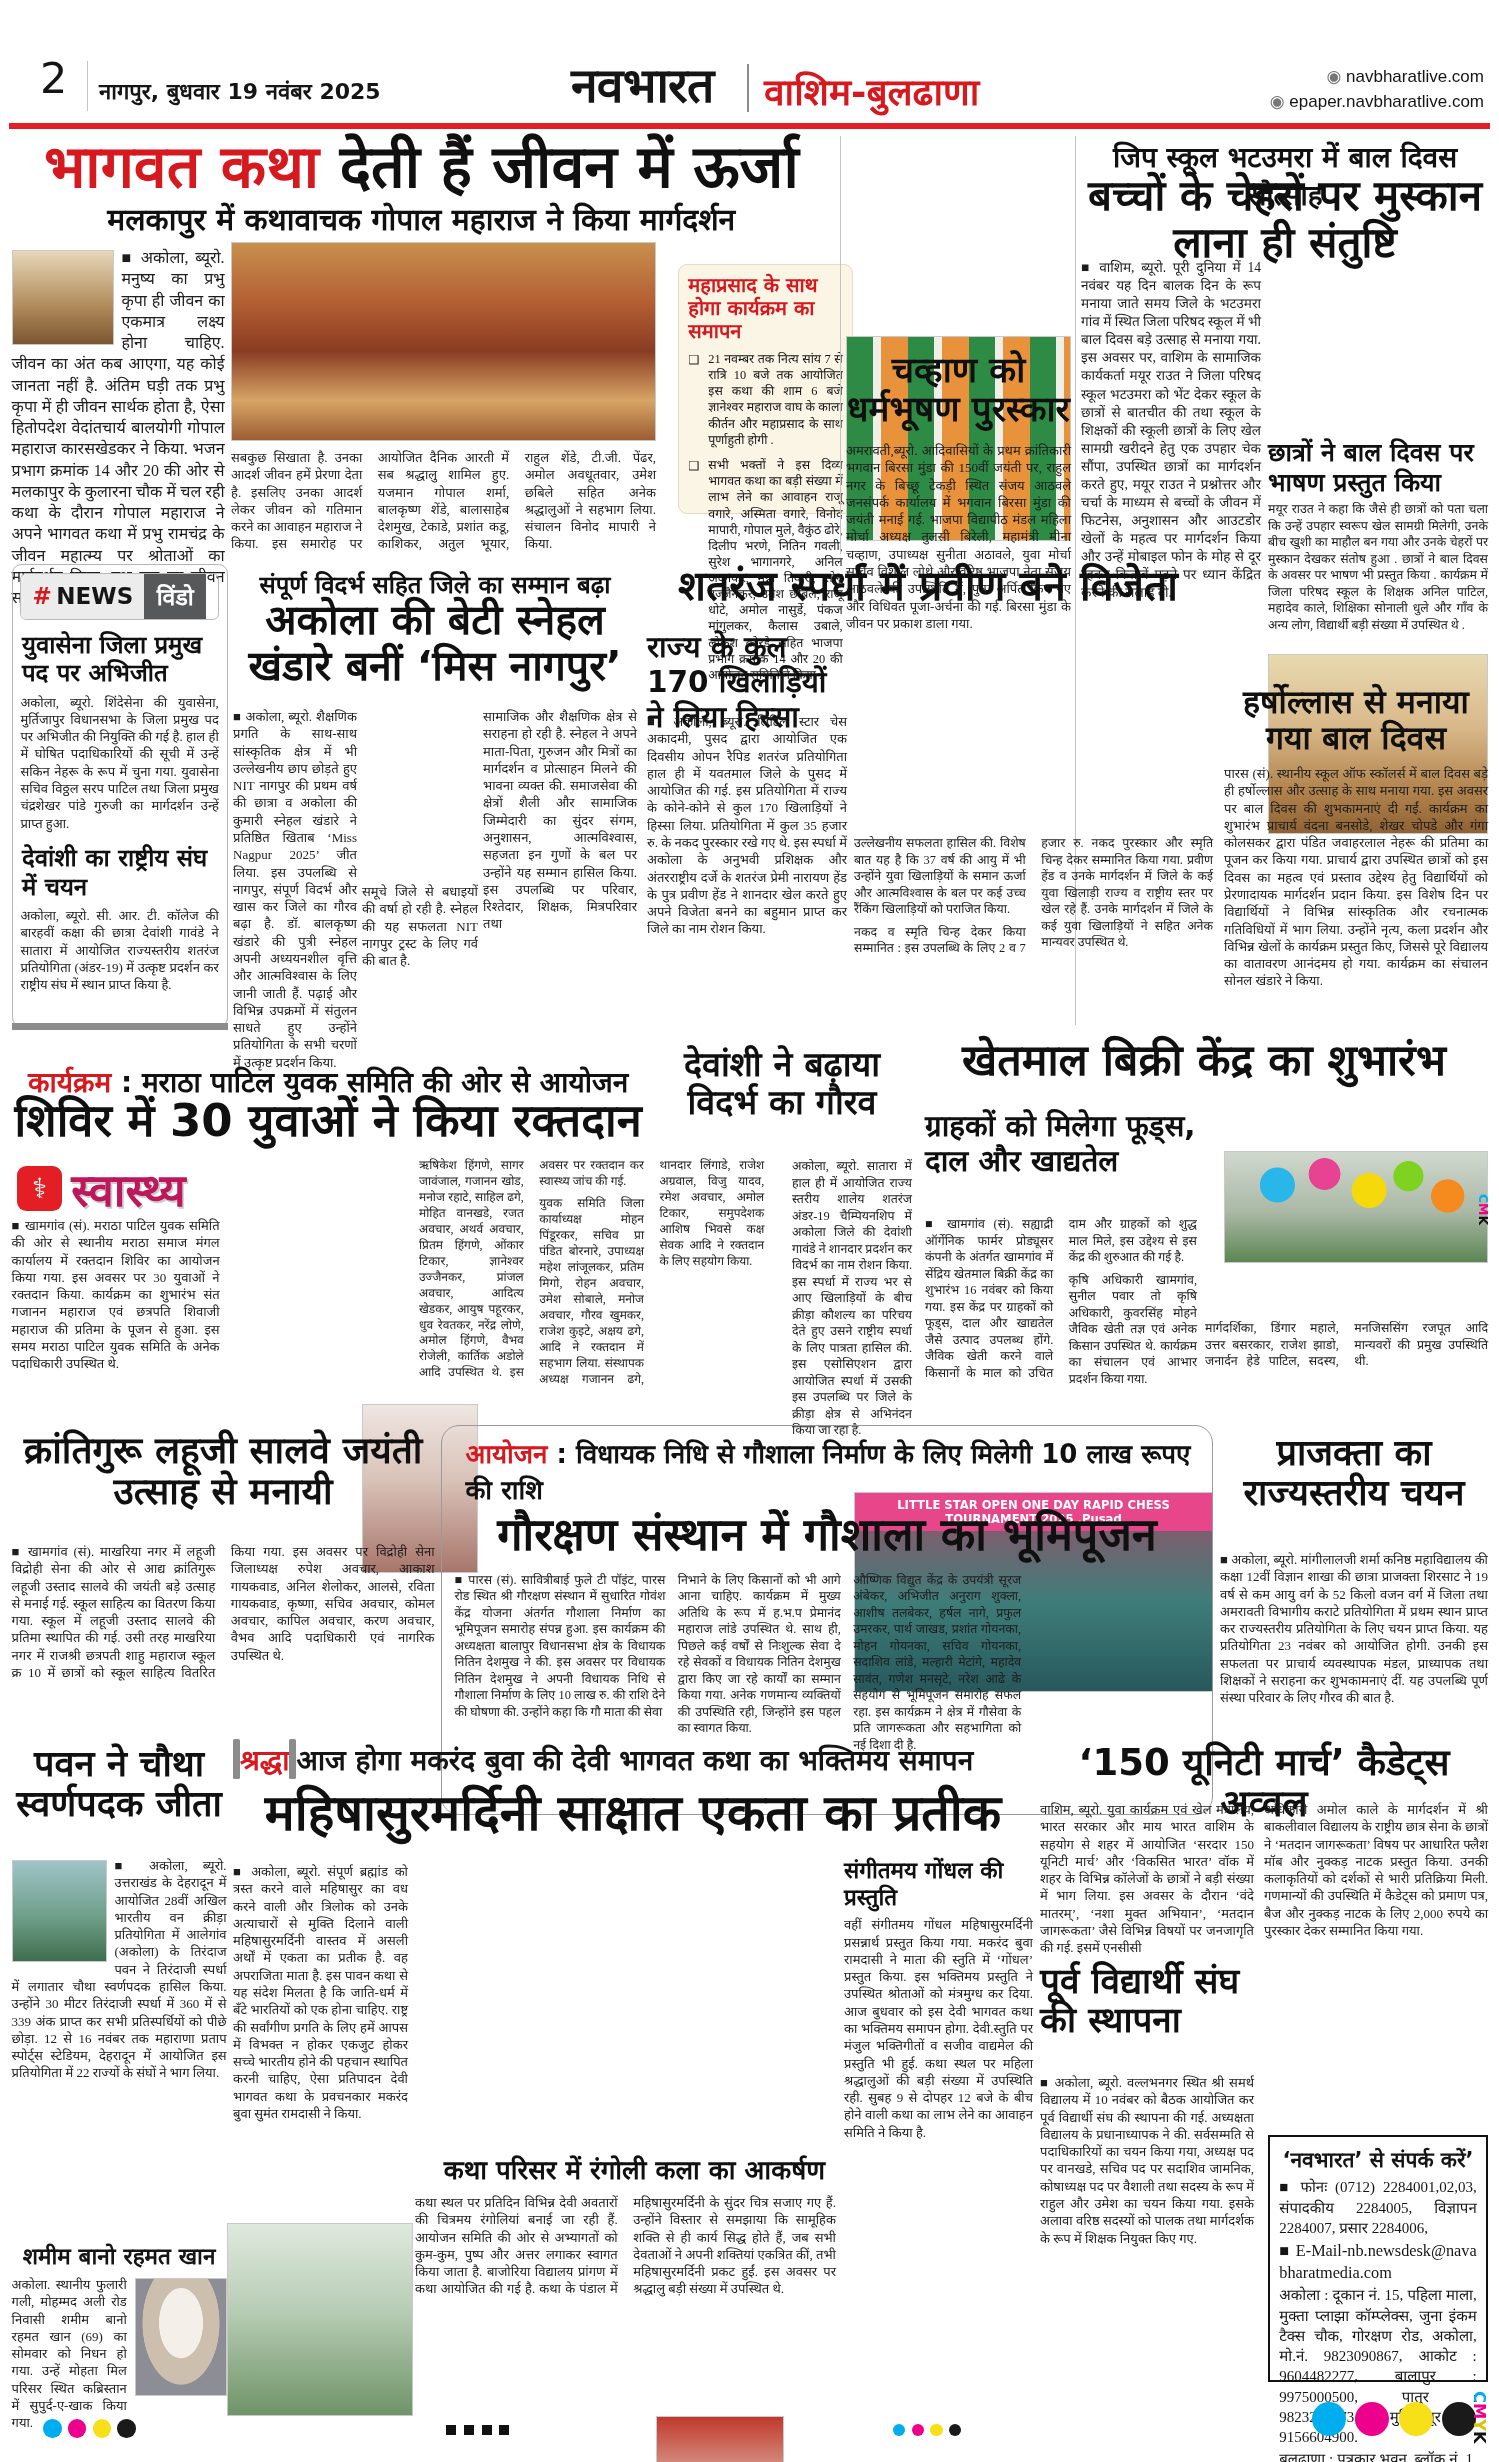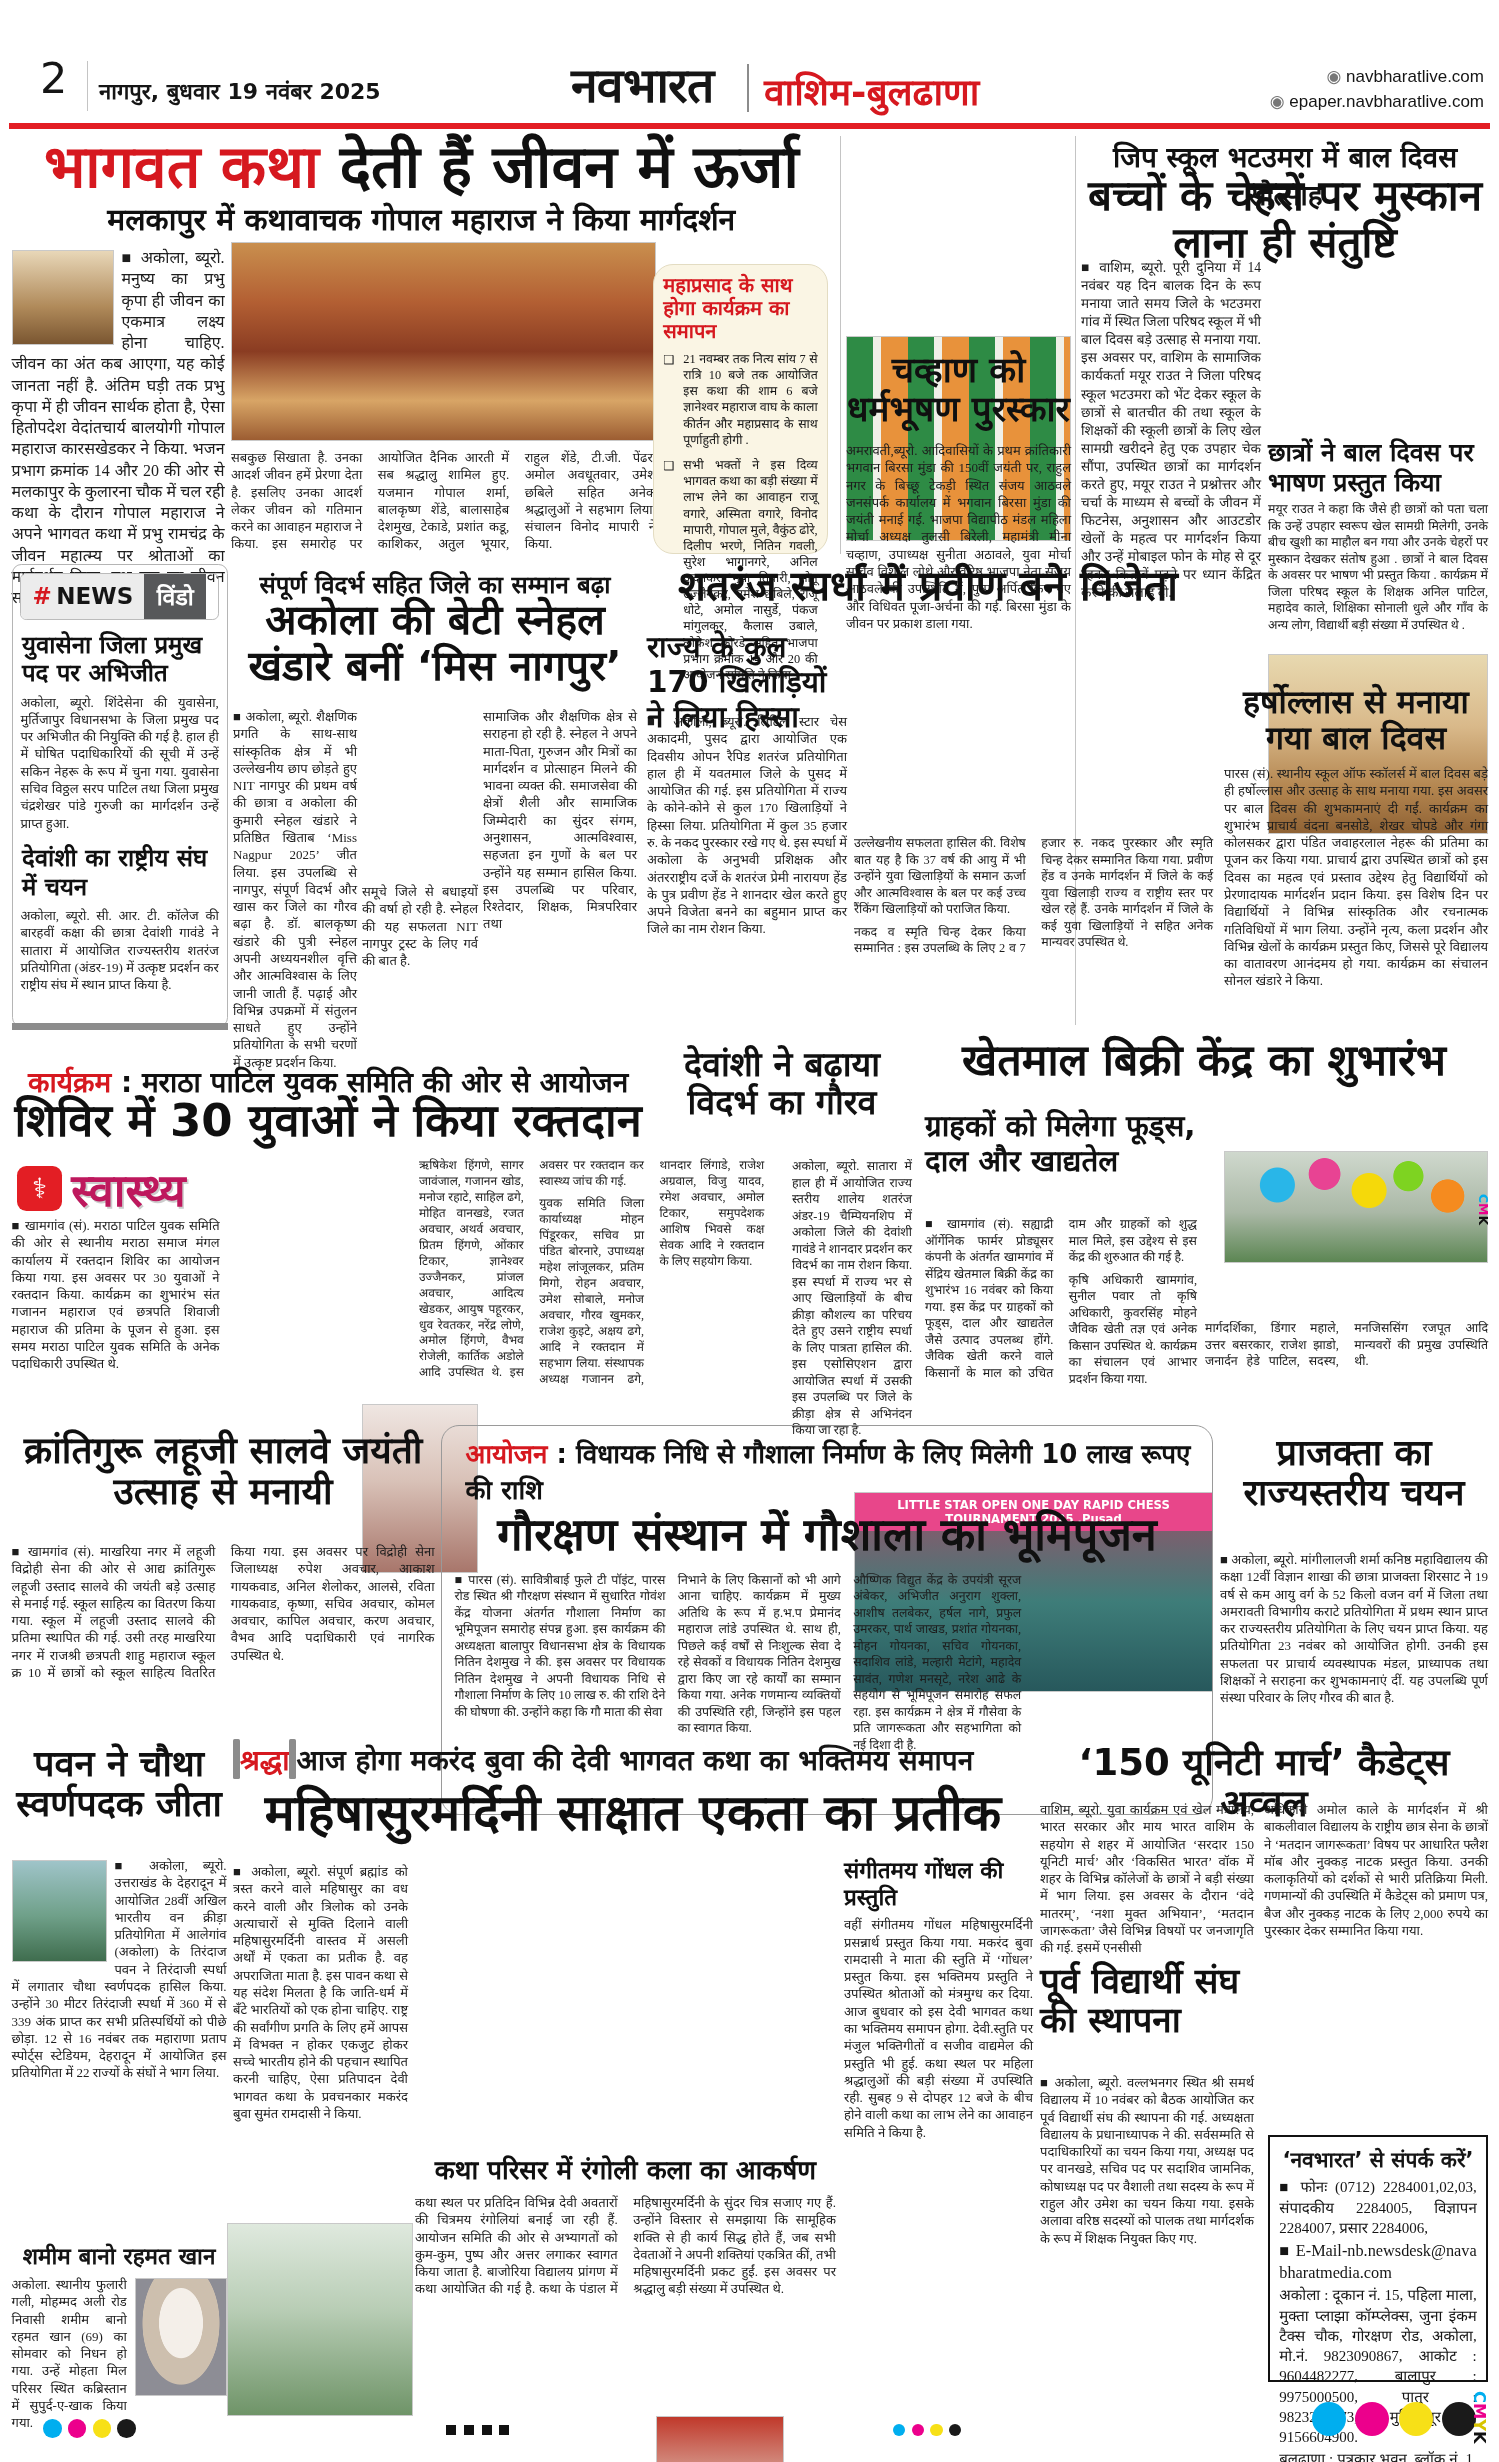--- a/index.html
+++ b/index.html
@@ -61,21 +61,21 @@
 
   <div class="abs hl" style="left:7.8px;top:203px;width:827px;font-size:30px">मलकापुर में कथावाचक गोपाल महाराज ने किया मार्गदर्शन</div>
   <div class="abs hl" style="left:7.8px;top:134px;width:827px;font-size:59px"><span class="red">भागवत कथा</span><span> देती हैं जीवन में ऊर्जा</span></div>
   <div class="abs body-txt" style="left:11.6px;top:247px;width:213px;height:304px">
     <span class="photo ph-portrait" style="float:left;width:102px;height:95px;margin:3.1px 7.8px 3.1px 0;display:block"></span>
     <span>■ अकोला, ब्यूरो. मनुष्य का प्रभु कृपा ही जीवन का एकमात्र लक्ष्य होना चाहिए. जीवन का अंत कब आएगा, यह कोई जानता नहीं है. अंतिम घड़ी तक प्रभु कृपा में ही जीवन सार्थक होता है, ऐसा हितोपदेश वेदांतचार्य बालयोगी गोपाल महाराज कारसखेडकर ने किया. भजन प्रभाग क्रमांक 14 और 20 की ओर से मलकापुर के कुलारना चौक में चल रही कथा के दौरान गोपाल महाराज ने अपने भागवत कथा में प्रभु रामचंद्र के जीवन महात्म्य पर श्रोताओं का मार्गदर्शन किया. प्रभु राम का जीवन सब मानव जीवन का निर्माण किया.</span>
   </div>
   <div class="abs photo ph-lead" style="left:231px;top:242px;width:425px;height:199px"></div>
   <div class="abs body-txt cols-3" style="left:231px;top:449px;width:425px;height:104px;font-size:13px">सबकुछ सिखाता है. उनका आदर्श जीवन हमें प्रेरणा देता है. इसलिए उनका आदर्श लेकर जीवन को गतिमान करने का आवाहन महाराज ने किया. इस समारोह पर आयोजित दैनिक आरती में सब श्रद्धालु शामिल हुए.   यजमान गोपाल शर्मा, बालकृष्ण शेंडे, बालासाहेब देशमुख, टेकाडे, प्रशांत कडू, काशिकर, अतुल भूयार, राहुल शेंडे, टी.जी. पेंढर, अमोल अवधूतवार, उमेश छबिले सहित अनेक श्रद्धालुओं ने सहभाग लिया. संचालन विनोद मापारी ने किया.</div>
 
-  <div class="abs" style="left:653px;top:264px;width:175px;height:290px;background:#faf5e4;border:0.8px solid #e3dcc2;border-radius:20px;padding:9.3px 9.3px">
+  <div class="abs" style="left:678px;top:264px;width:175px;height:250px;background:#faf5e4;border:0.8px solid #e3dcc2;border-radius:9px;padding:9.3px 9.3px">
     <div class="red" style="font-weight:800;font-size:20px;line-height:1.15;text-align:left;margin-bottom:7.8px">महाप्रसाद के साथ होगा कार्यक्रम का समापन</div>
     <div class="bullet-item" style="font-size:12.4px">21 नवम्बर तक नित्य सांय 7 से रात्रि 10 बजे तक आयोजित इस कथा की शाम 6 बजे ज्ञानेश्वर महाराज वाघ के काला कीर्तन और महाप्रसाद के साथ पूर्णाहुती होगी .</div>
     <div class="bullet-item" style="font-size:12.4px">सभी भक्तों ने इस दिव्य भागवत कथा का बड़ी संख्या में लाभ लेने का आवाहन राजू वगारे, अस्मिता वगारे, विनोद मापारी, गोपाल मुले, वैकुंठ ढोरे, दिलीप भरणे, नितिन गवली, सुरेश भागानगरे, अनिल अदनकर, मुन्ना तिवारी, सोनू उज्जैनकर, उमेश छबिले, राजू धोटे, अमोल नासुर्डे, पंकज मांगुलकर, कैलास उबाले, लोकेश कोरडे सहित भाजपा प्रभाग क्रमांक 14 और 20 की आयोजन समिति ने किया .</div>
   </div>
 
   <div class="abs vline" style="left:840px;top:136px;height:418px"></div>
 
   <div class="abs photo ph-chavhan" style="left:846px;top:137px;width:225px;height:205px"></div>
   <div class="abs hl" style="left:846px;top:351px;width:225px;font-size:35px">चव्हाण को धर्मभूषण पुरस्कार</div>
   <div class="abs body-txt" style="left:846px;top:442px;width:225px;height:110px;font-size:13px">अमरावती,ब्यूरो. आदिवासियों के प्रथम क्रांतिकारी भगवान बिरसा मुंडा की 150वीं जयंती पर, राहुल नगर के बिच्छू टेकड़ी स्थित संजय आठवले जनसंपर्क कार्यालय में भगवान बिरसा मुंडा की जयंती मनाई गई. भाजपा विद्यापीठ मंडल महिला मोर्चा अध्यक्ष तुलसी बिरेली, महामंत्री मीना चव्हाण, उपाध्यक्ष सुनीता अठावले, युवा मोर्चा सचिव विशाल लोथे और वरिष्ठ भाजपा नेता संजय आठवले की उपस्थिति में, पुष्प अर्पित किए गए और विधिवत पूजा-अर्चना की गई. बिरसा मुंडा के जीवन पर प्रकाश डाला गया.</div>
@@ -186,21 +186,21 @@
     <span class="gray-bars"></span>
     <span style="font-weight:700;font-size:28px">आज होगा मकरंद बुवा की देवी भागवत कथा का भक्तिमय समापन</span>
   </div>
   <div class="abs hl" style="left:233px;top:1785px;width:800px;font-size:50px">महिषासुरमर्दिनी साक्षात एकता का प्रतीक</div>
   <div class="abs body-txt" style="left:233px;top:1863px;width:175px;height:553px;font-size:13px">■ अकोला, ब्यूरो. संपूर्ण ब्रह्मांड को त्रस्त करने वाले महिषासुर का वध करने वाली और त्रिलोक को उनके अत्याचारों से मुक्ति दिलाने वाली महिषासुरमर्दिनी वास्तव में असली अर्थों में एकता का प्रतीक है. वह अपराजिता माता है. इस पावन कथा से यह संदेश मिलता है कि जाति-धर्म में बँटे भारतियों को एक होना चाहिए. राष्ट्र की सर्वांगीण प्रगति के लिए हमें आपस में विभक्त न होकर एकजुट होकर सच्चे भारतीय होने की पहचान स्थापित करनी चाहिए, ऐसा प्रतिपादन देवी भागवत कथा के प्रवचनकार मकरंद बुवा सुमंत रामदासी ने किया.</div>
 
   <div class="abs" style="left:844px;top:1857px;width:189px">
     <div class="subhead-l" style="font-size:22.5px;text-align:left;margin-bottom:6.2px">संगीतमय गोंधल की प्रस्तुति</div>
     <div class="body-txt" style="font-size:13px;height:519px">वहीं संगीतमय गोंधल महिषासुरमर्दिनी प्रसन्नार्थ प्रस्तुत किया गया. मकरंद बुवा रामदासी ने माता की स्तुति में ‘गोंधल’ प्रस्तुत किया. इस भक्तिमय प्रस्तुति ने उपस्थित श्रोताओं को मंत्रमुग्ध कर दिया. आज बुधवार को इस देवी भागवत कथा का भक्तिमय समापन होगा. देवी.स्तुति पर मंजुल भक्तिगीतों व सजीव वाद्यमेल की प्रस्तुति भी हुई. कथा स्थल पर महिला श्रद्धालुओं की बड़ी संख्या में उपस्थिति रही. सुबह 9 से दोपहर 12 बजे के बीच होने वाली कथा का लाभ लेने का आवाहन समिति ने किया है.</div>
   </div>
-  <div class="abs subhead-l" style="left:415px;top:2155px;width:421px;font-size:26px;text-align:center">कथा परिसर में रंगोली कला का आकर्षण</div>
+  <div class="abs subhead-l" style="left:404px;top:2155px;width:421px;font-size:26px;text-align:right">कथा परिसर में रंगोली कला का आकर्षण</div>
   <div class="abs body-txt cols-2" style="left:415px;top:2194px;width:421px;height:222px;font-size:13px">कथा स्थल पर प्रतिदिन विभिन्न देवी अवतारों की चित्रमय रंगोलियां बनाई जा रही हैं. आयोजन समिति की ओर से अभ्यागतों को कुम-कुम, पुष्प और अत्तर लगाकर स्वागत किया जाता है. बाजोरिया विद्यालय प्रांगण में कथा आयोजित की गई है. कथा के पंडाल में महिषासुरमर्दिनी के सुंदर चित्र सजाए गए हैं. उन्होंने विस्तार से समझाया कि सामूहिक शक्ति से ही कार्य सिद्ध होते हैं, जब सभी देवताओं ने अपनी शक्तियां एकत्रित कीं, तभी महिषासुरमर्दिनी प्रकट हुईं. इस अवसर पर श्रद्धालु बड़ी संख्या में उपस्थित थे.</div>
 
   <div class="abs hl" style="left:1040px;top:1742px;width:448px;font-size:37px">‘150 यूनिटी मार्च’ कैडेट्स अव्वल</div>
   <div class="abs body-txt" style="left:1040px;top:1801px;width:214px;height:152px;font-size:13px">वाशिम, ब्यूरो. युवा कार्यक्रम एवं खेल मंत्रालय, भारत सरकार और माय भारत वाशिम के सहयोग से शहर में आयोजित ‘सरदार 150 यूनिटी मार्च’ और ‘विकसित भारत’ वॉक में शहर के विभिन्न कॉलेजों के छात्रों ने बड़ी संख्या में भाग लिया. इस अवसर के दौरान ‘वंदे मातरम्’, ‘नशा मुक्त अभियान’, ‘मतदान जागरूकता’ जैसे विभिन्न विषयों पर जनजागृति की गई. इसमें एनसीसी</div>
   <div class="abs body-txt" style="left:1264px;top:1801px;width:224px;height:289px;font-size:13px">अधिकारी अमोल काले के मार्गदर्शन में श्री बाकलीवाल विद्यालय के राष्ट्रीय छात्र सेना के छात्रों ने ‘मतदान जागरूकता’ विषय पर आधारित फ्लैश मॉब और नुक्कड़ नाटक प्रस्तुत किया. उनकी कलाकृतियों को दर्शकों से भारी प्रतिक्रिया मिली. गणमान्यों की उपस्थिति में कैडेट्स को प्रमाण पत्र, बैज और नुक्कड़ नाटक के लिए 2,000 रुपये का पुरस्कार देकर सम्मानित किया गया.</div>
 
   <div class="abs hl" style="left:1040px;top:1962px;width:214px;font-size:35px;text-align:left">पूर्व विद्यार्थी संघ की स्थापना</div>
   <div class="abs body-txt" style="left:1040px;top:2074px;width:214px;height:334px;font-size:13px">■ अकोला, ब्यूरो. वल्लभनगर स्थित श्री समर्थ विद्यालय में 10 नवंबर को बैठक आयोजित कर पूर्व विद्यार्थी संघ की स्थापना की गई. अध्यक्षता विद्यालय के प्रधानाध्यापक ने की. सर्वसम्मति से पदाधिकारियों का चयन किया गया, अध्यक्ष पद पर वानखडे, सचिव पद पर सदाशिव जामनिक, कोषाध्यक्ष पद पर वैशाली तथा सदस्य के रूप में राहुल और उमेश का चयन किया गया. इसके अलावा वरिष्ठ सदस्यों को पालक तथा मार्गदर्शक के रूप में शिक्षक नियुक्त किए गए.</div>
 
   <div class="abs contact-box" style="left:1268px;top:2135px;width:220px;height:247px">

